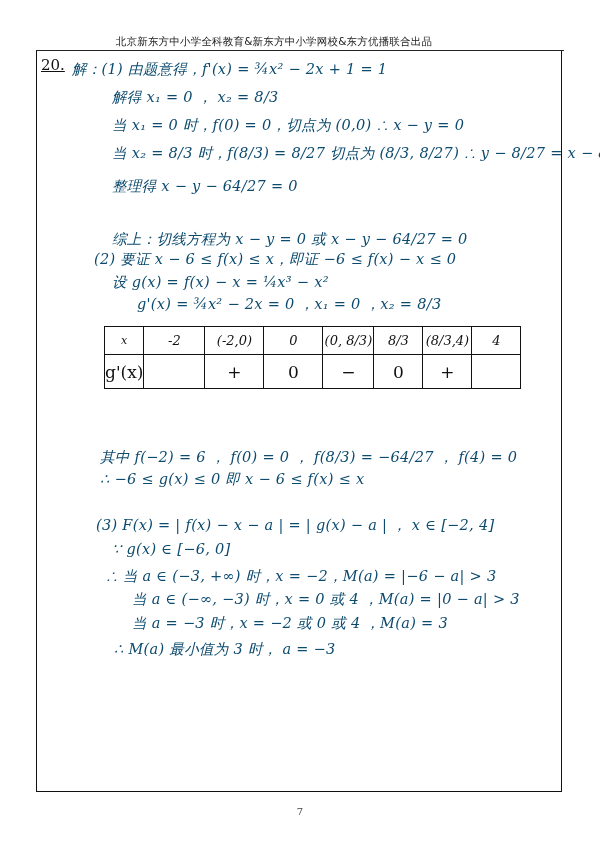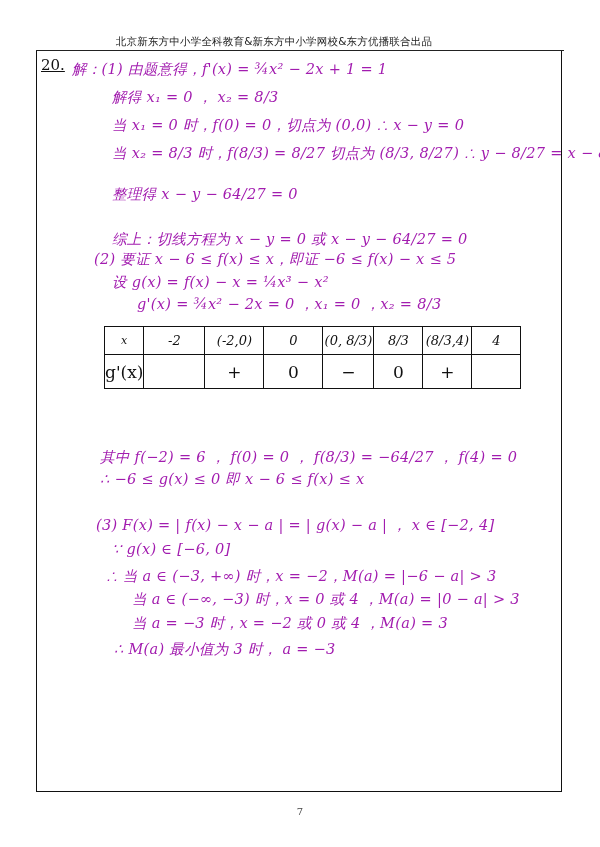--- a/index.html
+++ b/index.html
@@ -7,21 +7,21 @@
          font-family: "DejaVu Sans", sans-serif; color: #111; }
   .header { position: absolute; top: 35px; left: 0; width: 548px; text-align: center;
             font-size: 10.5px; color: #222; letter-spacing: 0.2px; }
   .header-rule { position: absolute; top: 50px; left: 36px; width: 528px; height: 0;
                  border-top: 1.5px solid #222; }
   .frame { position: absolute; top: 51px; left: 36px; width: 526px; height: 741px;
            border: 1.5px solid #111; border-top: none; box-sizing: border-box; }
   .qnum { position: absolute; top: 56px; left: 41px; font-family: "DejaVu Serif", serif;
           font-size: 15px; text-decoration: underline; }
   .hw { position: absolute; font-family: "DejaVu Serif", serif; font-size: 14.5px;
-        font-style: italic; white-space: nowrap; color: #a21caf; letter-spacing: 0.3px; }
+        font-style: italic; white-space: nowrap; color: #0c4a6e; letter-spacing: 0.3px; }
   table.mono { position: absolute; top: 326px; left: 104px; border-collapse: collapse;
                font-family: "DejaVu Serif", serif; font-style: italic; font-size: 13px; }
   table.mono td { border: 1.3px solid #111; text-align: center; vertical-align: middle;
                   padding: 0; }
   table.mono tr.r1 td { height: 27px; }
   table.mono tr.r2 td { height: 33px; font-size: 17px; font-style: normal; }
   table.mono tr.r3 td { height: 36px; font-size: 15px; }
   table.mono td.lab { width: 22px; font-size: 11px; }
   table.mono td .small { font-size: 9px; line-height: 11px; display: block; }
   .pagenum { position: absolute; top: 806px; left: 0; width: 600px; text-align: center;
@@ -33,24 +33,24 @@
 <div class="header">北京新东方中小学全科教育&amp;新东方中小学网校&amp;东方优播联合出品</div>
 <div class="header-rule"></div>
 <div class="frame"></div>
 
 <div class="qnum">20.</div>
 
 <div class="hw" style="top:60px;left:72px;">解：(1) 由题意得，f'(x) = ¾x² − 2x + 1 = 1</div>
 <div class="hw" style="top:88px;left:112px;">解得 x₁ = 0 ， x₂ = 8/3</div>
 <div class="hw" style="top:116px;left:112px;">当 x₁ = 0 时，f(0) = 0，切点为 (0,0)   ∴ x − y = 0</div>
 <div class="hw" style="top:144px;left:112px;">当 x₂ = 8/3 时，f(8/3) = 8/27  切点为 (8/3, 8/27)  ∴ y − 8/27 = x − 8/3</div>
-<div class="hw" style="top:177px;left:112px;margin-top:8px;">整理得 x − y − 64/27 = 0</div>
+<div class="hw" style="top:177px;left:112px;">整理得 x − y − 64/27 = 0</div>
 <div class="hw" style="top:202px;left:112px;margin-top:28px;">综上：切线方程为 x − y = 0 或 x − y − 64/27 = 0</div>
 
-<div class="hw" style="top:250px;left:94px;">(2) 要证 x − 6 ≤ f(x) ≤ x，即证 −6 ≤ f(x) − x ≤ 5</div>
+<div class="hw" style="top:250px;left:94px;">(2) 要证 x − 6 ≤ f(x) ≤ x，即证 −6 ≤ f(x) − x ≤ 0</div>
 <div class="hw" style="top:273px;left:112px;">设 g(x) = f(x) − x = ¼x³ − x²</div>
 <div class="hw" style="top:295px;left:137px;">g'(x) = ¾x² − 2x = 0 ，x₁ = 0 ，x₂ = 8/3</div>
 
 <table class="mono">
   <tbody>
       <tr class="r1">
     <td class="lab">x</td>
     <td style="width:60px">-2</td>
     <td style="width:58px">(-2,0)</td>
     <td style="width:58px">0</td>

